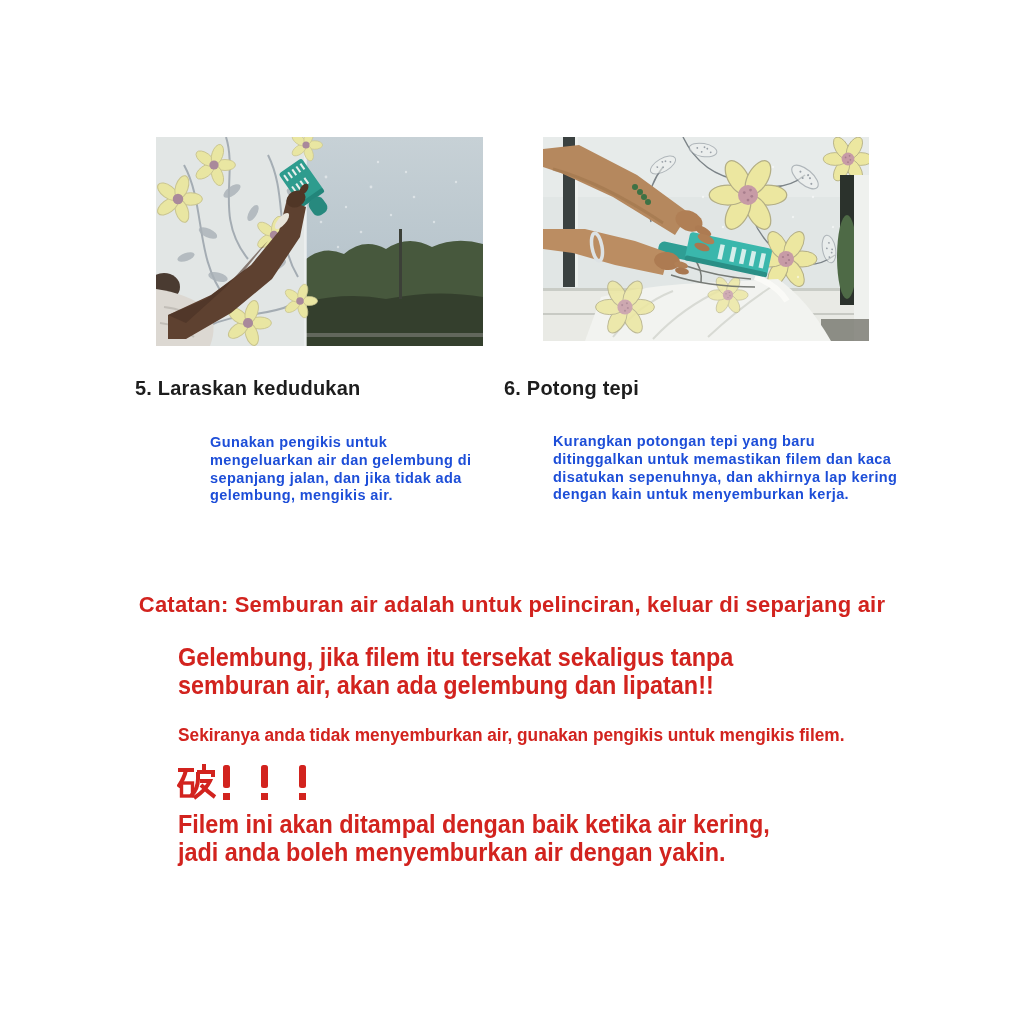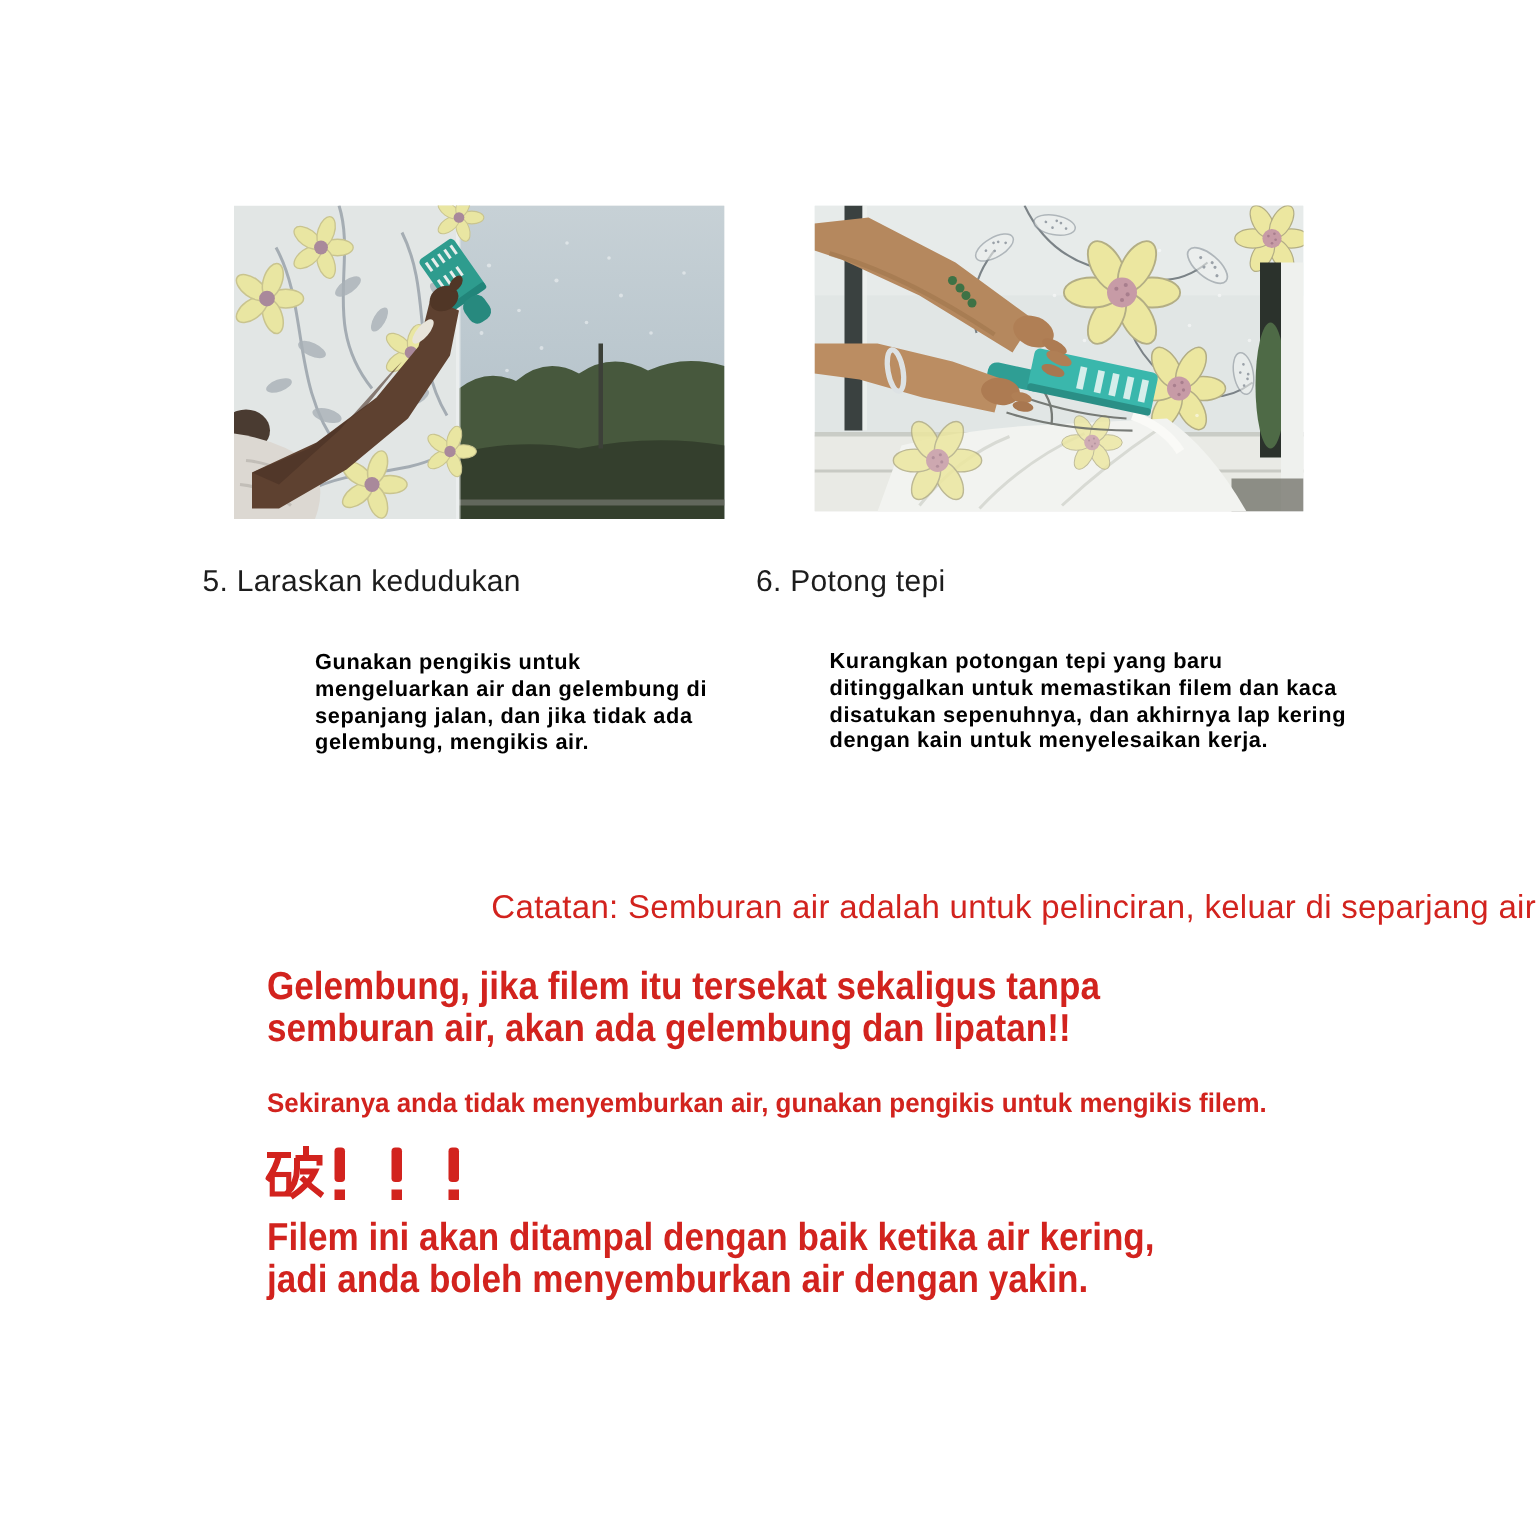--- a/index.html
+++ b/index.html
@@ -3,29 +3,29 @@
 <meta charset="utf-8">
 <style>
   html,body{margin:0;padding:0;}
   body{
     width:1024px;height:1024px;background:#ffffff;position:relative;overflow:hidden;
     font-family:"Liberation Sans","DejaVu Sans",sans-serif;
   }
   .photo{position:absolute;margin:0;padding:0;}
   .photo svg{display:block;}
   .step-title{
-    position:absolute;margin:0;font-size:20px;font-weight:400;color:#1d1d1d;letter-spacing:.2px;
+    position:absolute;margin:0;font-size:20px;font-weight:700;color:#1d1d1d;letter-spacing:.2px;
   }
   .step-desc{
-    position:absolute;margin:0;font-size:14.5px;font-weight:700;color:#000000;
+    position:absolute;margin:0;font-size:14.5px;font-weight:700;color:#1d4ed8;
     line-height:17.8px;letter-spacing:.4px;white-space:pre-line;
   }
   .note-headline{
-    position:absolute;left:0;right:0;top:592px;text-align:right;
-    font-size:22px;font-weight:400;color:#d2231e;letter-spacing:.2px;white-space:pre;
+    position:absolute;left:0;right:0;top:592px;text-align:center;
+    font-size:22px;font-weight:700;color:#d2231e;letter-spacing:.2px;white-space:pre;
   }
   .warn-big{
     position:absolute;left:178px;margin:0;font-size:26px;font-weight:700;color:#d2231e;
     line-height:27.5px;white-space:pre-line;transform:scaleX(.90);transform-origin:0 0;letter-spacing:0;
   }
   .warn-small{
     position:absolute;left:178px;top:725px;margin:0;font-size:18px;font-weight:700;color:#d2231e;
     white-space:pre;transform:scaleX(.96);transform-origin:0 0;
   }
   .breakage{position:absolute;left:177px;top:761px;width:170px;height:42px;}
@@ -264,21 +264,21 @@
 <h3 class="step-title" style="left:135px;top:377px;">5. Laraskan kedudukan</h3>
 <h3 class="step-title" style="left:504px;top:377px;">6. Potong tepi</h3>
 
 <p class="step-desc" style="left:210px;top:434px;">Gunakan pengikis untuk
 mengeluarkan air dan gelembung di
 sepanjang jalan, dan jika tidak ada
 gelembung, mengikis air.</p>
 <p class="step-desc" style="left:553px;top:433px;">Kurangkan potongan tepi yang baru
 ditinggalkan untuk memastikan filem dan kaca
 disatukan sepenuhnya, dan akhirnya lap kering
-dengan kain untuk menyelesaikan kerja.</p>
+dengan kain untuk menyemburkan kerja.</p>
 
 <div class="note-headline">Catatan: Semburan air adalah untuk pelinciran, keluar di separjang air</div>
 
 <div class="warn-big" style="top:644px;">Gelembung, jika filem itu tersekat sekaligus tanpa
 semburan air, akan ada gelembung dan lipatan!!</div>
 
 <div class="warn-small">Sekiranya anda tidak menyemburkan air, gunakan pengikis untuk mengikis filem.</div>
 
 <div class="breakage" role="img" aria-label="破！！！">
   <svg width="170" height="42" viewBox="0 0 170 42">

